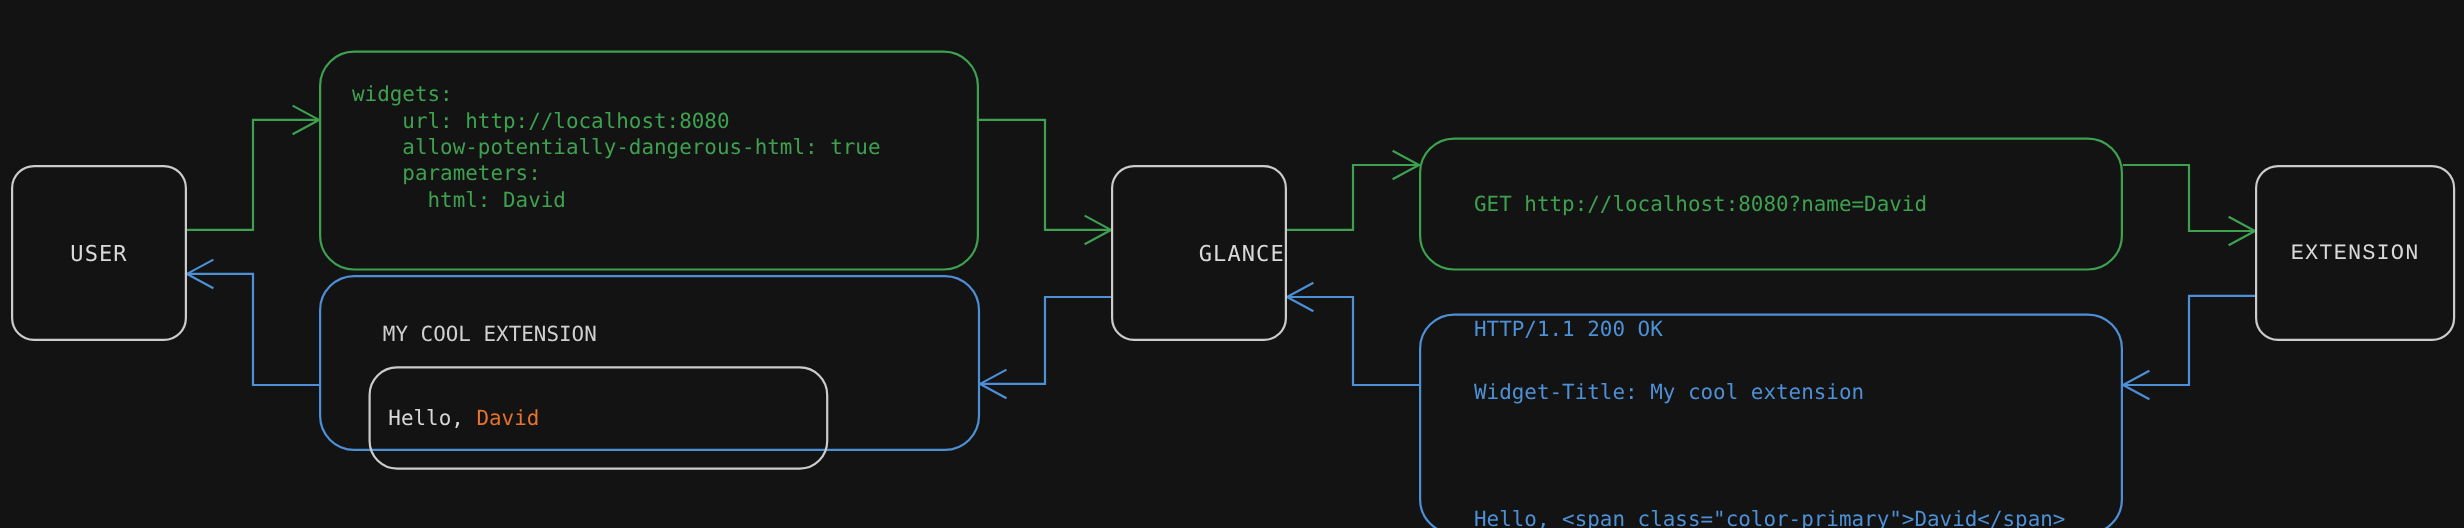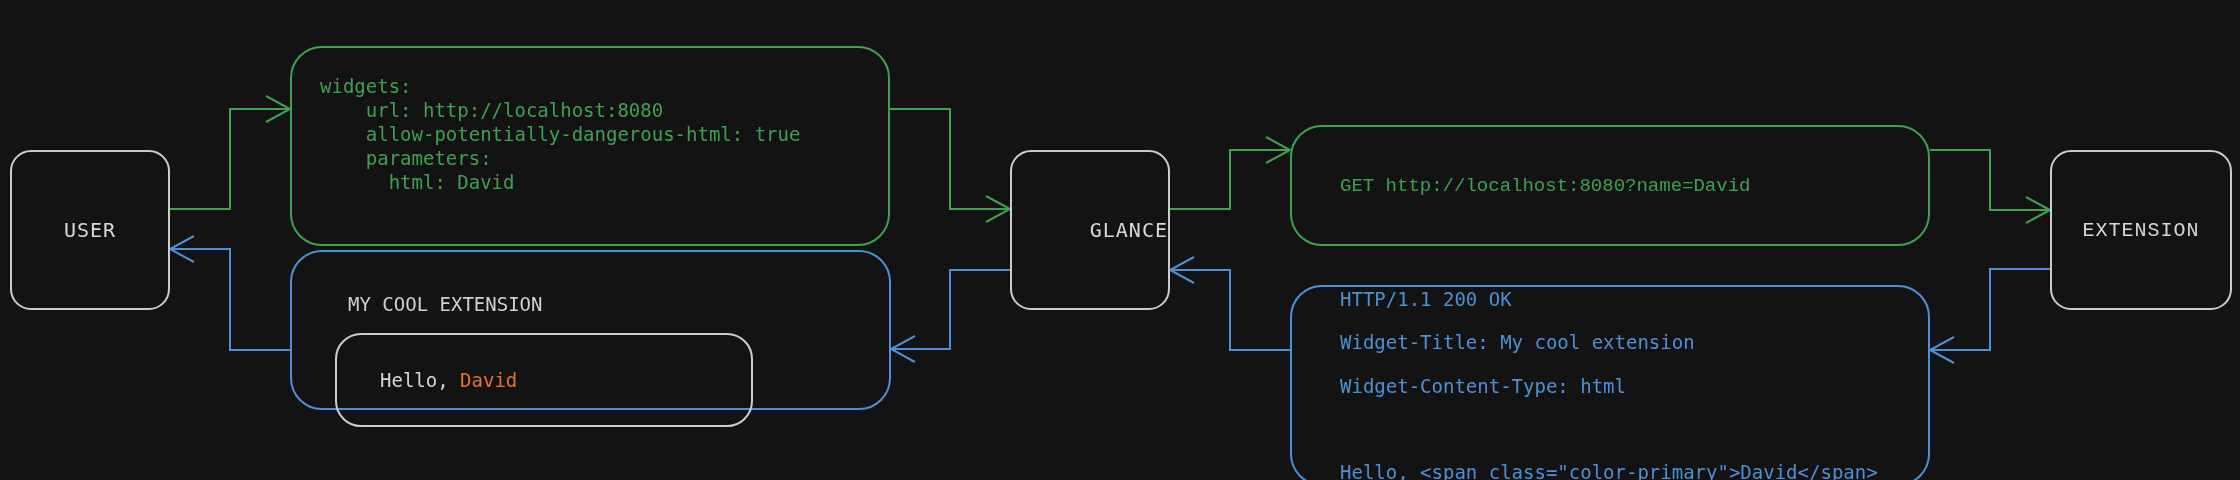--- a/index.html
+++ b/index.html
@@ -41,21 +41,20 @@
   .msg-blue { border: 2px solid var(--blue); color: var(--blue); }
 
   .config-box {
     left: 290px; top: 10px; width: 600px; height: 200px;
     padding: 26px 0 0 28px;
   }
   .request-box {
     left: 1290px; top: 89px; width: 640px; height: 121px;
     display: flex; align-items: center;
     padding-left: 48px;
-    font-family: Liberation Mono, monospace;
   }
   .response-box {
     left: 1290px; top: 249px; width: 640px; height: 201px;
     display: flex; flex-direction: column; justify-content: space-between;
     padding-left: 48px;
   }
   .code-line { white-space: pre; line-height: 24px; min-height: 24px; }
 
   .widget-box {
     position: absolute;
@@ -69,21 +68,21 @@
     white-space: pre;
   }
   .hello-box {
     position: absolute; left: 43px; top: 81px; width: 418px; height: 94px;
     border: 2px solid var(--node-border);
     border-radius: 26px;
     display: flex; align-items: center;
     padding-left: 16px;
     font-size: 19px;
   }
-  .hello-prefix { color: #d8d8d8; white-space: pre; margin-left: 27px; }
+  .hello-prefix { color: #d8d8d8; white-space: pre; }
   .hello-name { color: var(--orange); white-space: pre; }
 </style>
 </head>
 <body>
 
 <div class="canvas">
 
   <svg class="edges" viewBox="0 0 2240 480" xmlns="http://www.w3.org/2000/svg">
 
     <polyline class="edge-green" points="170,209 230,209 230,109 290,109"></polyline>
@@ -123,21 +122,20 @@
     <div class="code-line">      html: David</div>
   </div>
 
   <div class="msg-box msg-green request-box">
     <div class="code-line">GET http://localhost:8080?name=David</div>
   </div>
 
   <div class="msg-box msg-blue response-box">
     <div class="code-line">HTTP/1.1 200 OK</div>
     <div class="code-line">Widget-Title: My cool extension</div>
-    <div class="code-line">Widget-Content-Type: html</div>
     <div class="code-line"></div>
     <div class="code-line">Hello, &lt;span class="color-primary"&gt;David&lt;/span&gt;</div>
   </div>
 
   <div class="widget-box">
     <div class="widget-title">MY COOL EXTENSION</div>
     <div class="hello-box">
       <span class="hello-prefix">Hello, </span>
         <span class="hello-name">David</span>
     </div>

